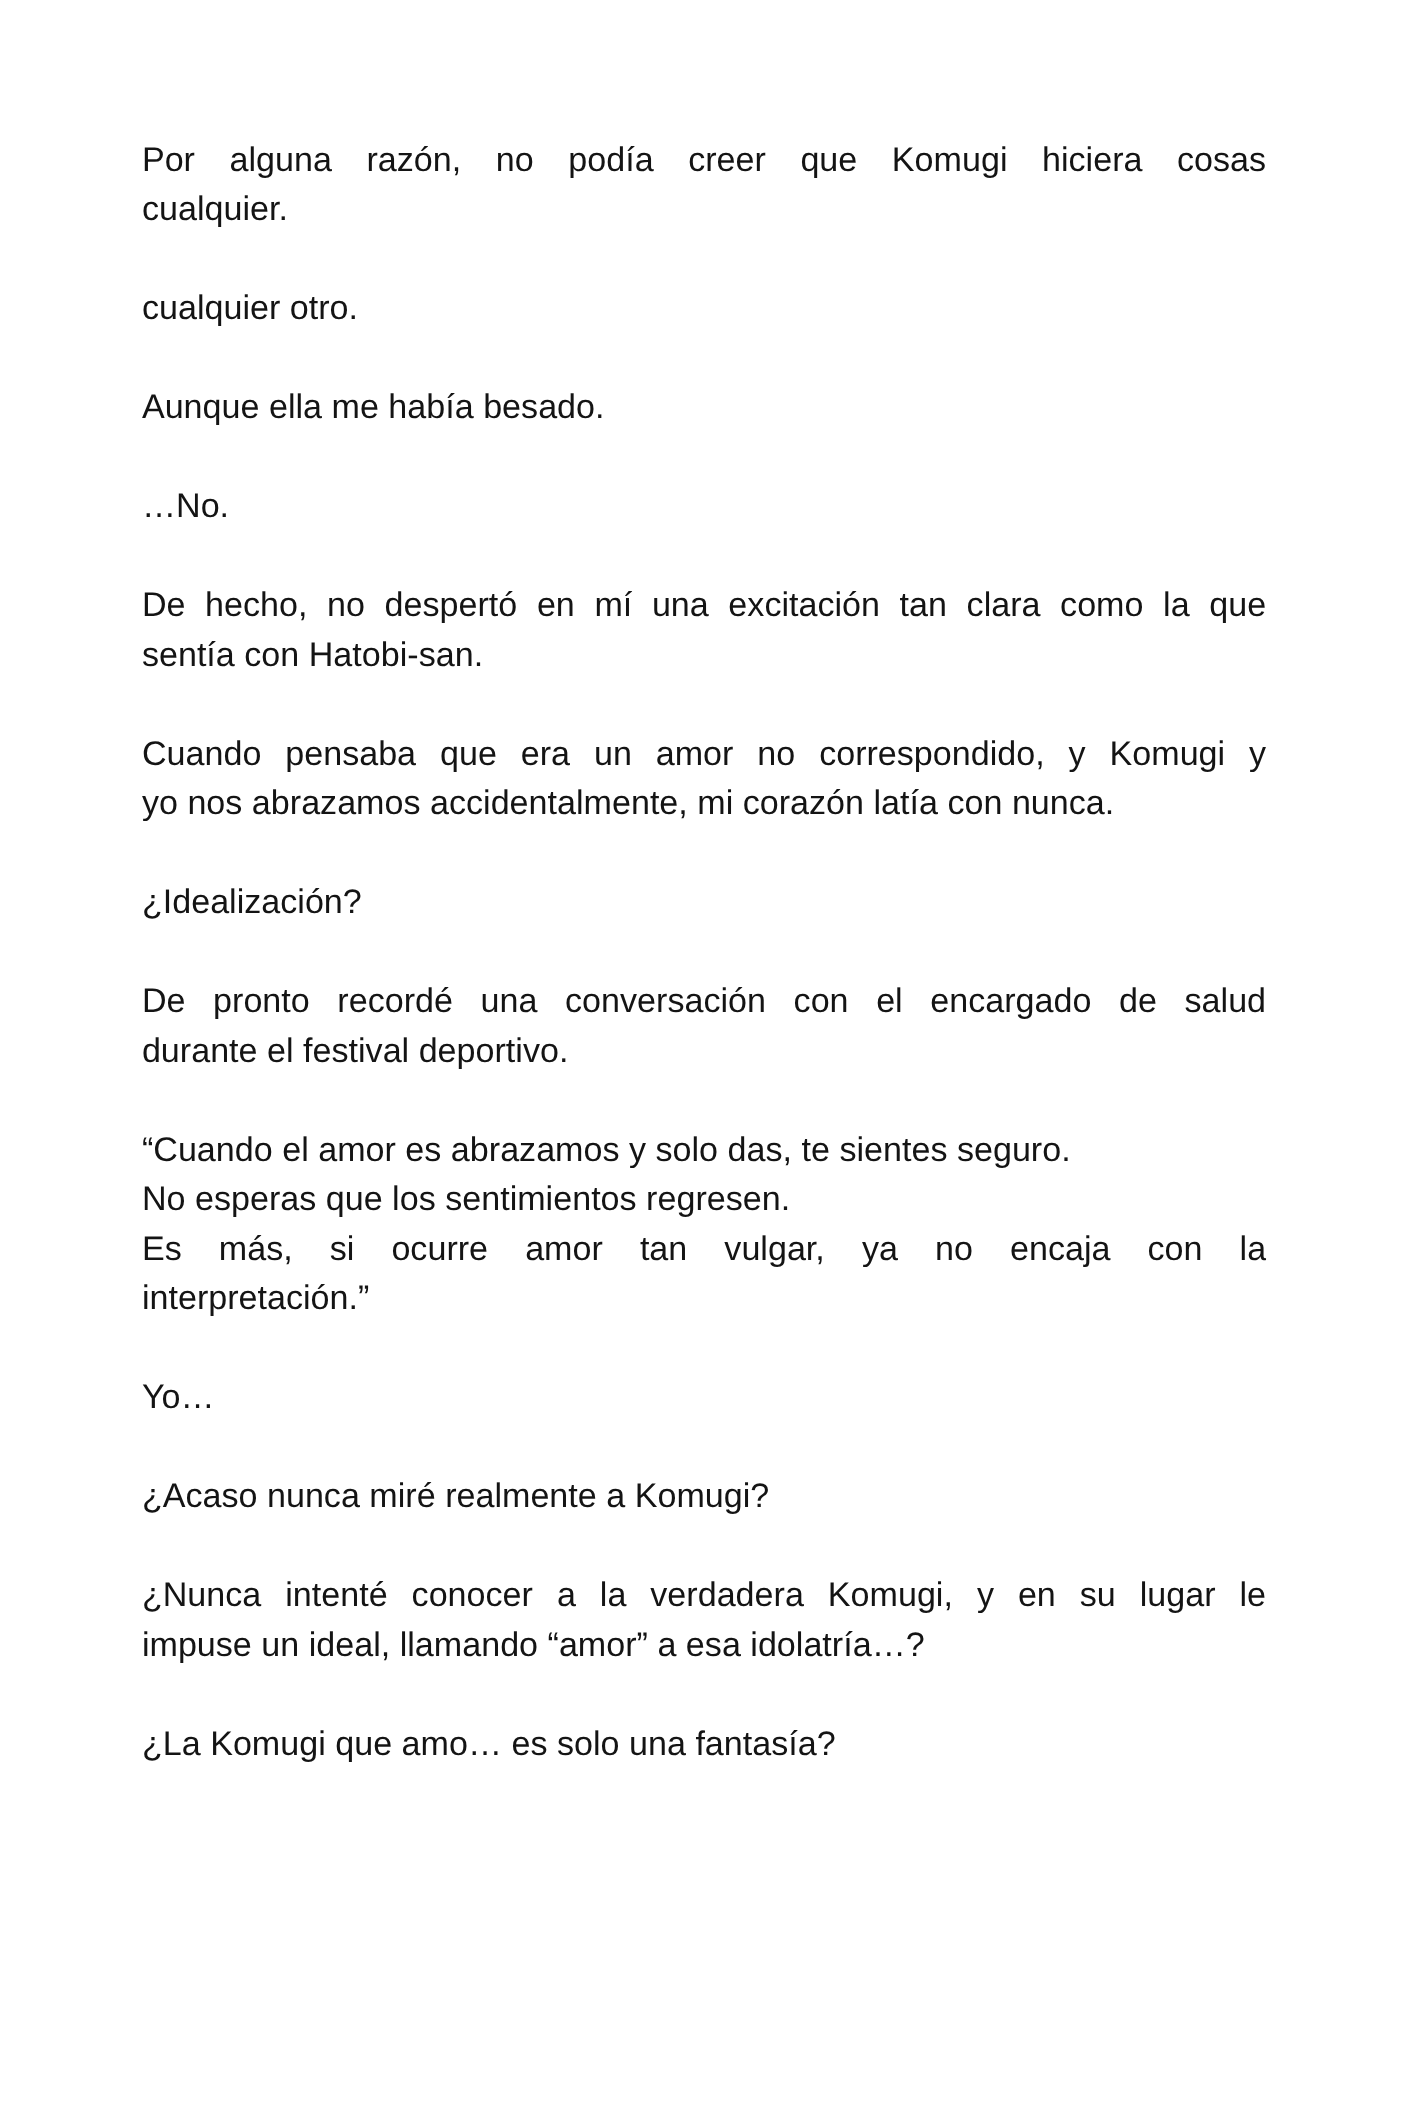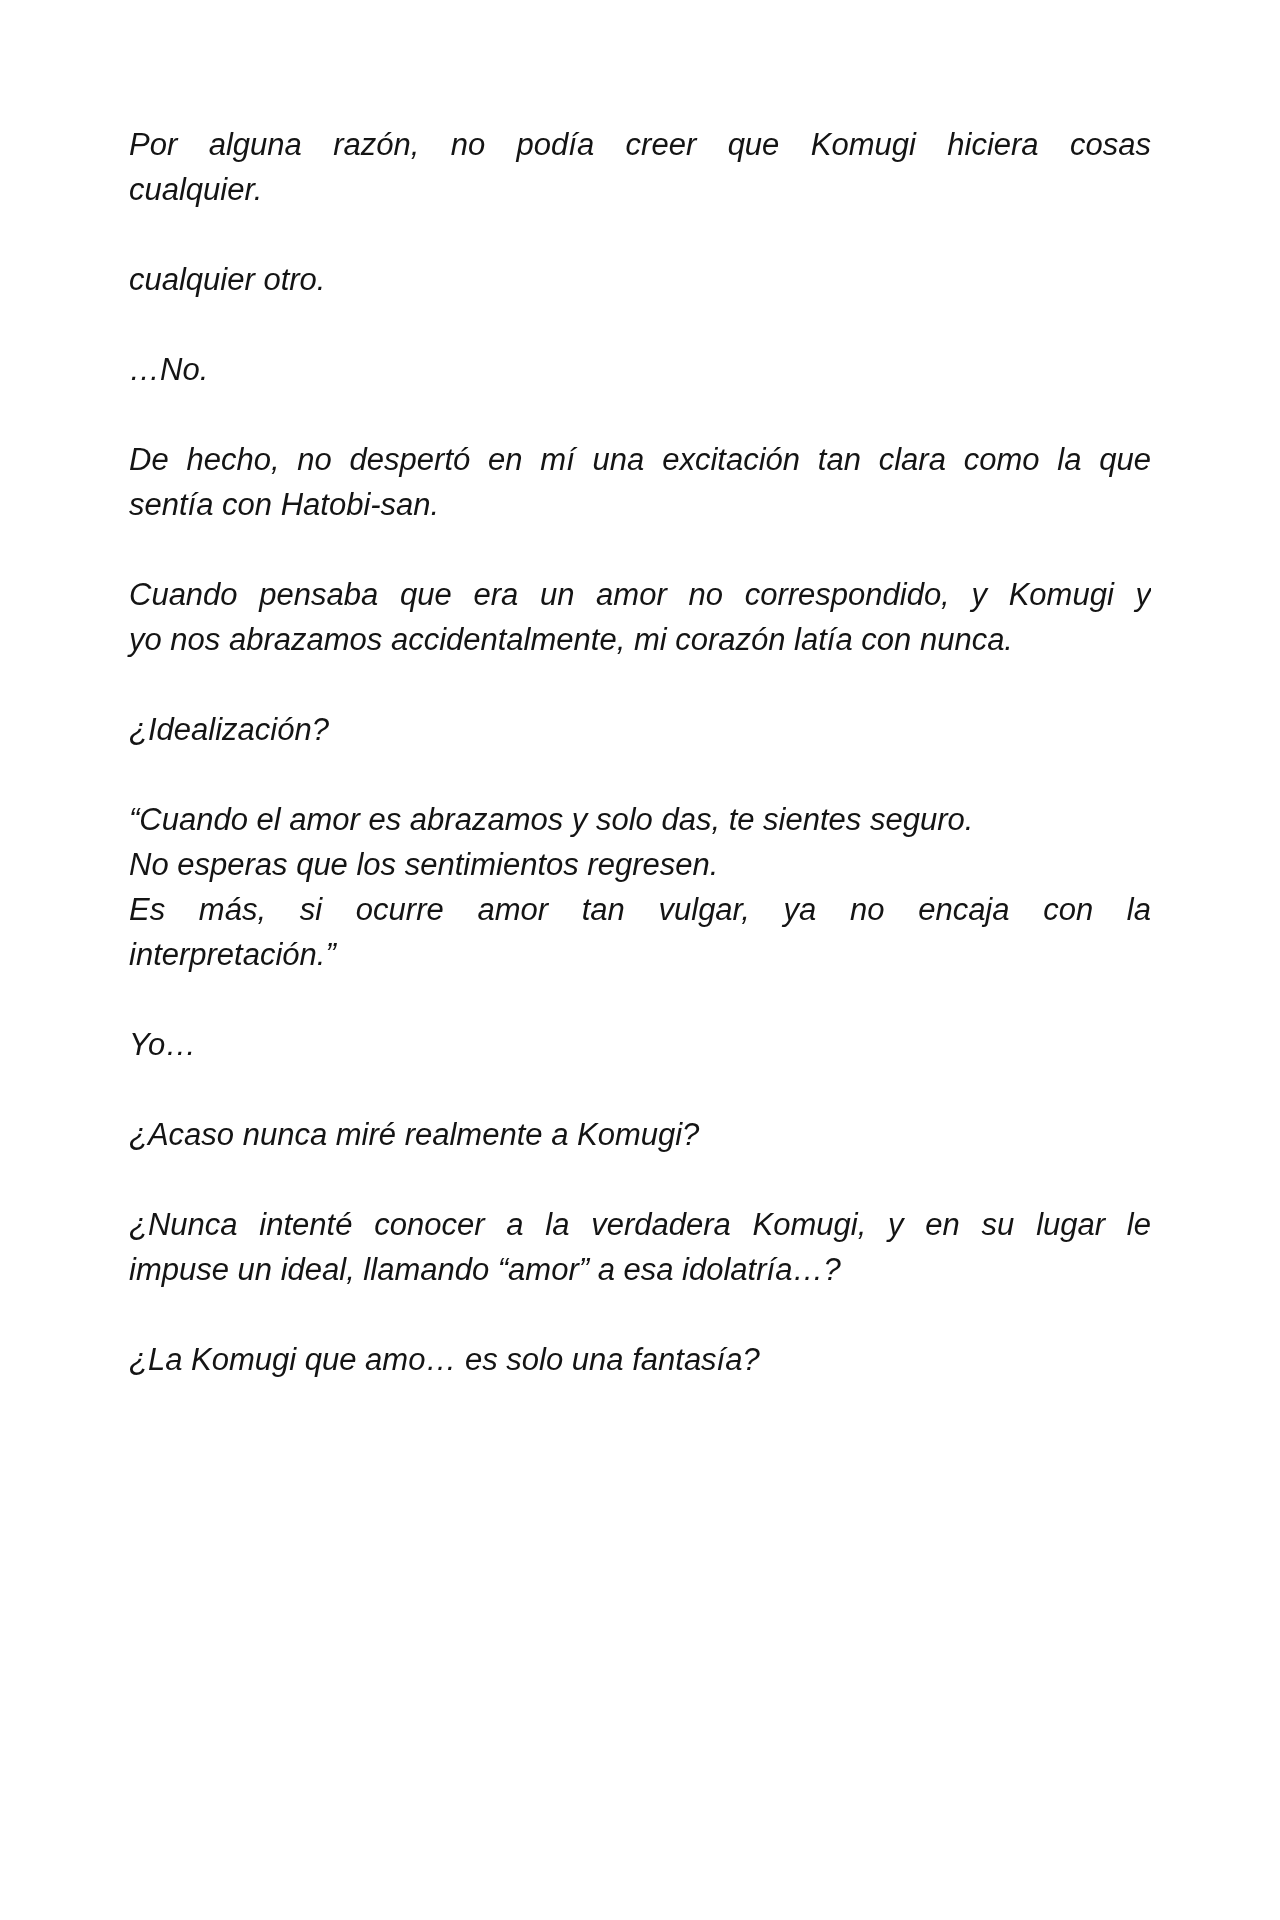--- a/index.html
+++ b/index.html
@@ -6,47 +6,54 @@
     body {
       width: 1280px; height: 1920px; position: relative; overflow: hidden;
       font-family: "Liberation Sans", sans-serif;
       color: #141414;
     }
     .page {
       position: absolute; left: 129px; top: 122px; width: 1022px;
       font-size: 31px; line-height: 45px;
     }
     .para { margin: 0 0 45px 0; }
-    .line { display: block; white-space: nowrap; height: 45px; font-style: italic; }
+    .line { display: block; white-space: nowrap; height: 45px; }
     .line.j { text-align: justify; text-align-last: justify; white-space: normal; overflow: hidden; }
   </style>
 </head>
 <body>
 
 <div class="page">
   <p class="para">
     <span class="line j">Por alguna razón, no podía creer que Komugi hiciera cosas</span>
     <span class="line">cualquier.</span>
   </p>
   <p class="para">
     <span class="line">cualquier otro.</span>
   </p>
   <p class="para">
+    <span class="line">Aunque ella me había besado.</span>
+  </p>
+  <p class="para">
     <span class="line">…No.</span>
   </p>
   <p class="para">
     <span class="line j">De hecho, no despertó en mí una excitación tan clara como la que</span>
     <span class="line">sentía con Hatobi-san.</span>
   </p>
   <p class="para">
     <span class="line j">Cuando pensaba que era un amor no correspondido, y Komugi y</span>
     <span class="line">yo nos abrazamos accidentalmente, mi corazón latía con nunca.</span>
   </p>
   <p class="para">
     <span class="line">¿Idealización?</span>
+  </p>
+  <p class="para">
+    <span class="line j">De pronto recordé una conversación con el encargado de salud</span>
+    <span class="line">durante el festival deportivo.</span>
   </p>
   <p class="para">
     <span class="line">“Cuando el amor es abrazamos y solo das, te sientes seguro.</span>
     <span class="line">No esperas que los sentimientos regresen.</span>
     <span class="line j">Es más, si ocurre amor tan vulgar, ya no encaja con la</span>
     <span class="line">interpretación.”</span>
   </p>
   <p class="para">
     <span class="line">Yo…</span>
   </p>

